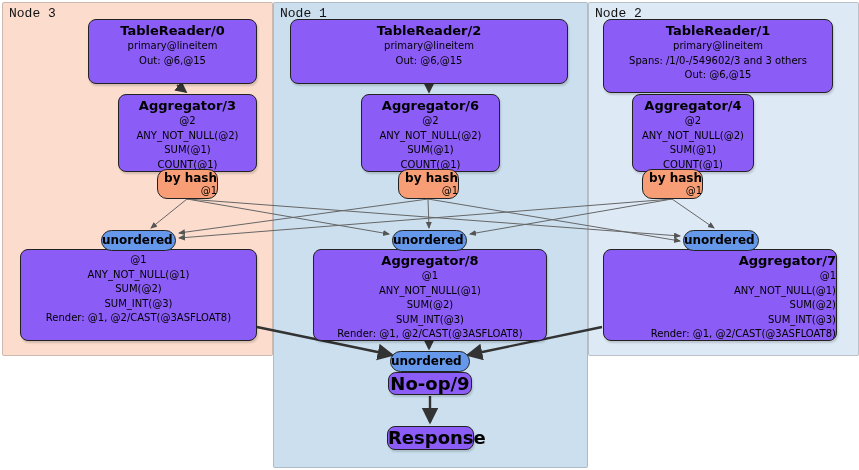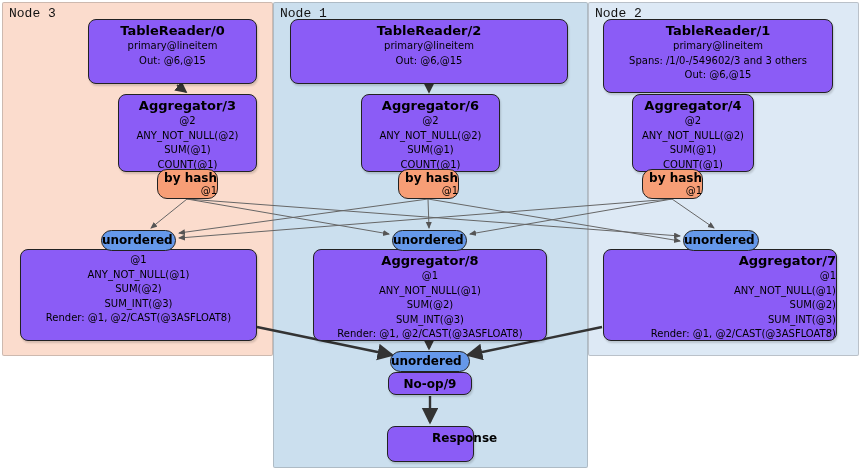--- a/index.html
+++ b/index.html
@@ -25,22 +25,22 @@
   #tr0{left:88px;top:19px;width:169px;height:65px;}
   #tr2{left:290px;top:19px;width:278px;height:65px;}
   #tr1{left:603px;top:19px;width:230px;height:74px;}
   #agg3{left:118px;top:94px;width:139px;height:78px;}
   #agg5{left:361px;top:94px;width:139px;height:78px;}
   #agg4{left:632px;top:94px;width:122px;height:78px;}
   #agg6{left:20px;top:249px;width:237px;height:92px;}
   #agg8{left:313px;top:249px;width:234px;height:92px;}
   #agg7{left:603px;top:249px;width:234px;height:92px;text-align:right;}
   #noop{left:388px;top:372px;width:84px;height:23px;padding-top:0;}
-  #resp{left:387px;top:426px;width:87px;height:36px;padding-top:0;padding-left:44px;}
-  #noop .title,#resp .title{line-height:22px;font-size:12px;}
+  #resp{left:387px;top:426px;width:87px;height:24px;padding-top:0;}
+  #noop .title,#resp .title{line-height:22px;font-size:18px;}
 
   
   .router{position:absolute;z-index:4;background:#f79e76;border:1.2px solid #222;border-radius:10px;
           box-sizing:border-box;text-align:right;padding-top:1px;}
   .router .rlabel{font-weight:bold;font-size:12px;line-height:14px;}
   .router .rkey{font-size:10px;line-height:11px;}
   #r3{left:157px;top:169px;width:61px;height:30px;}
   #r5{left:398px;top:169px;width:61px;height:30px;}
   #r4{left:642px;top:169px;width:61px;height:30px;}
 

